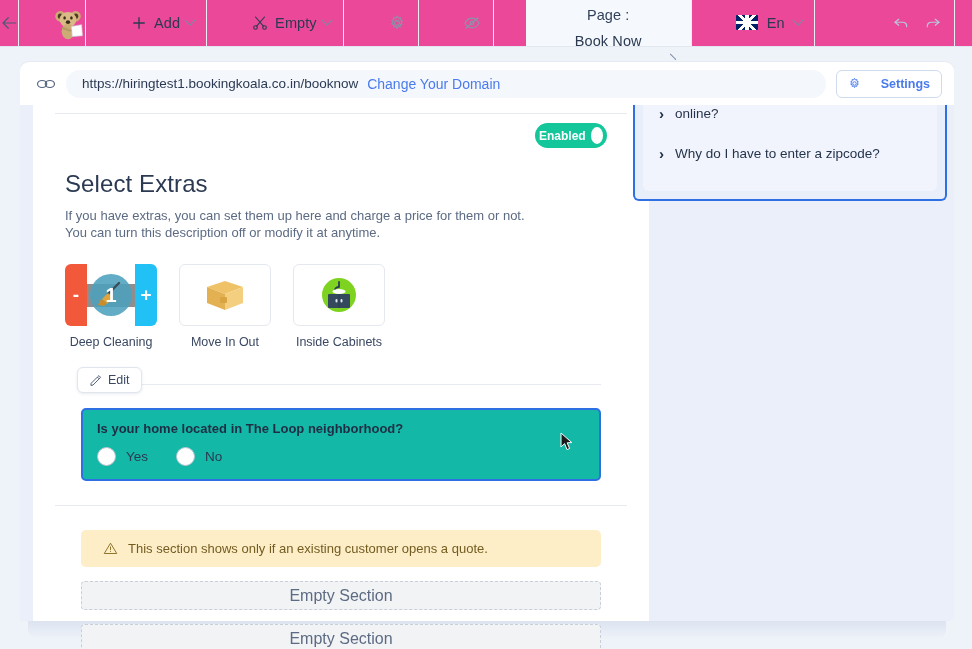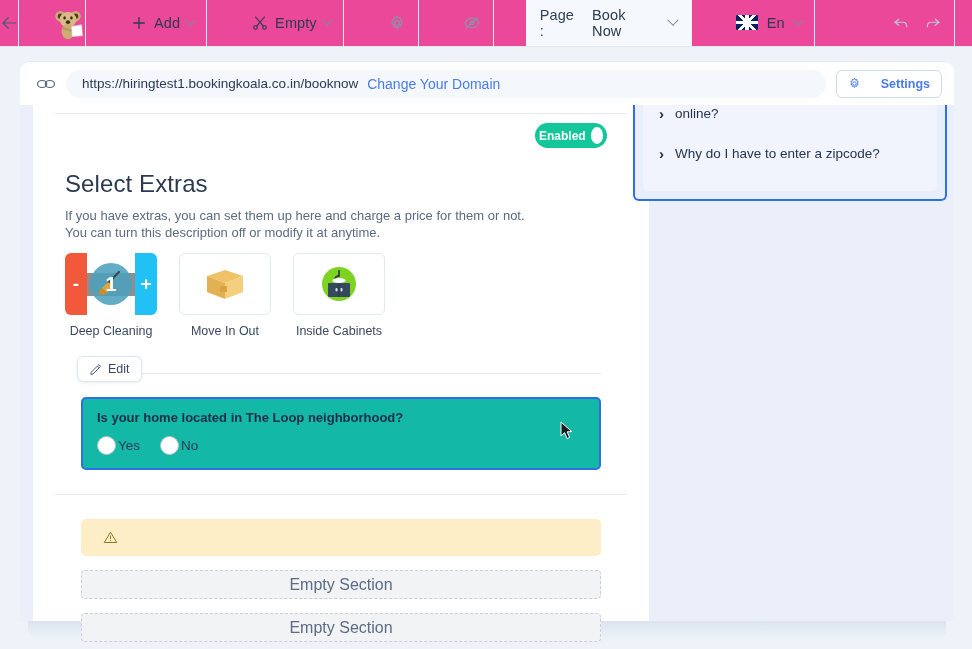--- a/index.html
+++ b/index.html
@@ -35,21 +35,21 @@
   .tb-logo { width: 44px; padding: 0; }
   .koala { width: 34px; height: 34px; display:block; }
   .tb-label { font-size: 14.5px; letter-spacing: .1px; }
   .chev {
     display: inline-block; width: 8px; height: 8px;
     border-right: 1.7px solid #7b8aa3; border-bottom: 1.7px solid #7b8aa3;
     transform: rotate(45deg) translate(-2px,-2px);
   }
   .tb-page {
     background: #f5f8fd;
-    padding: 8px 14px; gap: 10px; min-width: 166px; justify-content: space-between;
+    padding: 8px 14px; gap: 10px; min-width: 166px; justify-content: space-between; flex-direction: column;
   }
   .tb-page .pg-lab { color:#33425c; }
   .tb-lang { padding: 0 12px; gap: 9px; }
   .flag {
     width: 22px; height: 15px; display:block; border-radius: 1px;
     background:
       linear-gradient(to bottom, transparent 41%, #fff 41%, #fff 59%, transparent 59%),
       linear-gradient(to right, transparent 41%, #fff 41%, #fff 59%, transparent 59%),
       linear-gradient(to bottom, transparent 44%, #c8102e 44%, #c8102e 56%, transparent 56%),
       linear-gradient(to right, transparent 44%, #c8102e 44%, #c8102e 56%, transparent 56%),
@@ -127,21 +127,21 @@
   .toggle span { color:#fff; font-size:12px; font-weight:bold; }
   .knob { width: 17px; height:17px; border-radius:50%; background:#fff; margin-left:auto; }
 
   .sec-pad { padding: 0 32px; }
   h1.sec-title {
     font-size: 24px; font-weight: normal; color:#2b3a52;
     margin: 12px 0 9px 0; letter-spacing: .1px;
   }
   p.sec-desc {
     font-size: 13px; line-height: 17px; color:#5c6b83;
-    margin: 0 0 12px 0; max-width: 470px;
+    margin: 0 0 23px 0; max-width: 470px;
   }
 
   
   .extras { display: flex; gap: 22px; }
   .extra { width: 92px; }
   .card {
     width: 92px; height: 62px;
     border: 1px solid #e4e8ef; border-radius: 6px;
     background: #fff;
     display:flex; align-items:center; justify-content:center;
@@ -182,21 +182,21 @@
 
   
   .qbox {
     margin: 7px 48px 0 48px;
     border: 2px solid #2f6fe4; border-radius: 5px;
     background: #14b8a6;
     padding: 11px 14px 13px 14px;
     position: relative;
   }
   .qtext { font-size: 13px; font-weight: bold; color:#1f2d45; }
-  .qopts { display:flex; align-items:center; gap: 2px; margin-top: 11px; }
+  .qopts { display:flex; align-items:center; gap: 10px; margin-top: 11px; }
   .radio {
     width: 19px; height: 19px; border-radius:50%;
     border: 1.5px solid #b9c3d2; background:#fff;
   }
   .qopt-lab { font-size: 13.5px; color:#2b3a52; margin-right: 18px; }
   .cursor { position:absolute; right: 26px; top: 22px; width:13px; height:19px; }
 
   
   .warn {
     margin: 24px 48px 0 48px;
@@ -477,20 +477,21 @@
 
   <div style="height:24px"></div>
   <div class="divider"></div>
 
   <div class="warn">
     <svg width="15" height="15" viewBox="0 0 24 24">
       <path d="M12 3.5 L22 20 H2 Z" fill="none" stroke="#8a6d20" stroke-width="1.5" stroke-linejoin="round"></path>
       <path d="M12 9.5 V14" stroke="#8a6d20" stroke-width="1.5" stroke-linecap="round"></path>
       <circle cx="12" cy="16.8" r="0.85" fill="#8a6d20"></circle>
     </svg>
+    <span>This section shows only if an existing customer opens a quote.</span>
   </div>
 
   <div class="empty">Empty Section</div>
   <div class="empty">Empty Section</div>
 
 </div>
 
 <div class="faq-panel">
   <div class="faq-inner">
     <div class="faq-item partial">

